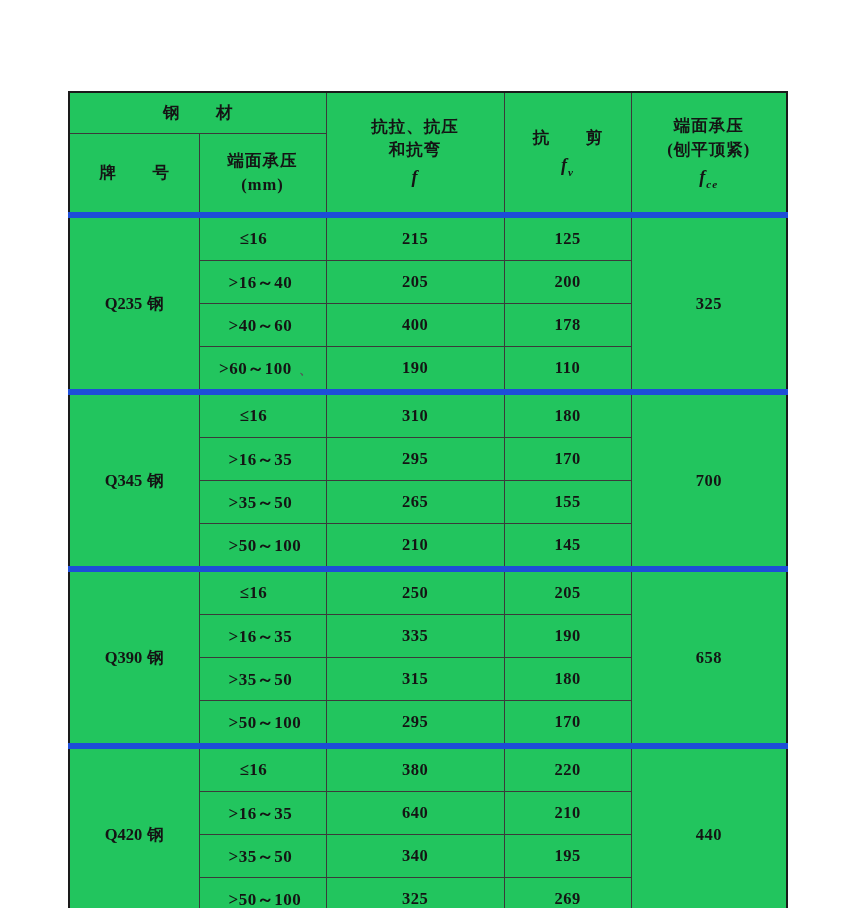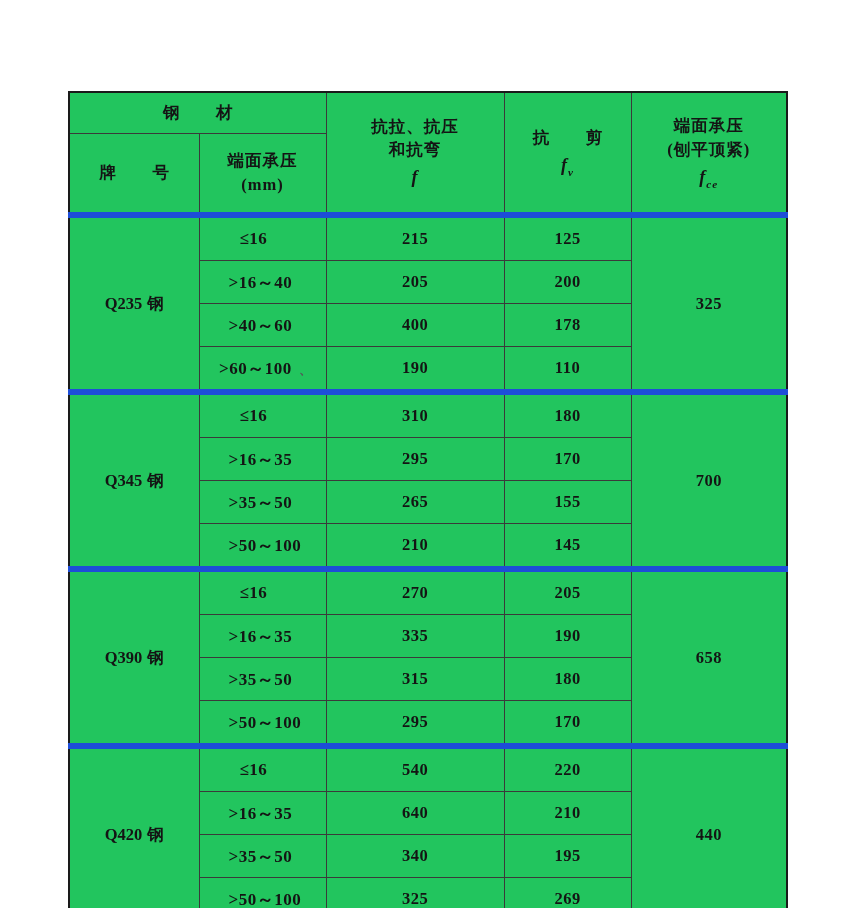--- a/index.html
+++ b/index.html
@@ -219,21 +219,21 @@
           <td class="num">155</td>
         </tr>
         <tr>
           <td><span class="range">&gt;50～100</span></td>
           <td class="num">210</td>
           <td class="num">145</td>
         </tr>
         <tr class="group-start">
           <td class="grade-cell" rowspan="4"><span>Q390</span><span class="cn">钢</span></td>
           <td><span class="range le">≤16</span></td>
-          <td class="num">270</td>
+          <td class="num">250</td>
           <td class="num">205</td>
           <td class="num bearing-cell" rowspan="4">658</td>
         </tr>
         <tr>
           <td><span class="range">&gt;16～35</span></td>
           <td class="num">335</td>
           <td class="num">190</td>
         </tr>
         <tr>
           <td><span class="range">&gt;35～50</span></td>
@@ -241,21 +241,21 @@
           <td class="num">180</td>
         </tr>
         <tr>
           <td><span class="range">&gt;50～100</span></td>
           <td class="num">295</td>
           <td class="num">170</td>
         </tr>
         <tr class="group-start">
           <td class="grade-cell" rowspan="4"><span>Q420</span><span class="cn">钢</span></td>
           <td><span class="range le">≤16</span></td>
-          <td class="num">540</td>
+          <td class="num">380</td>
           <td class="num">220</td>
           <td class="num bearing-cell" rowspan="4">440</td>
         </tr>
         <tr>
           <td><span class="range">&gt;16～35</span></td>
           <td class="num">640</td>
           <td class="num">210</td>
         </tr>
         <tr>
           <td><span class="range">&gt;35～50</span></td>

